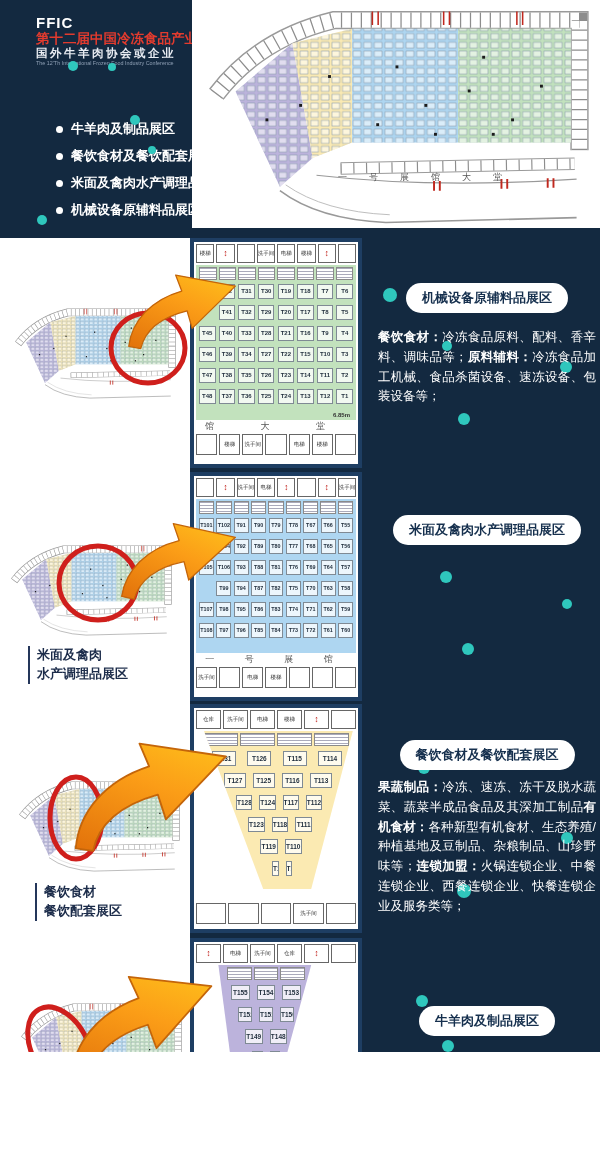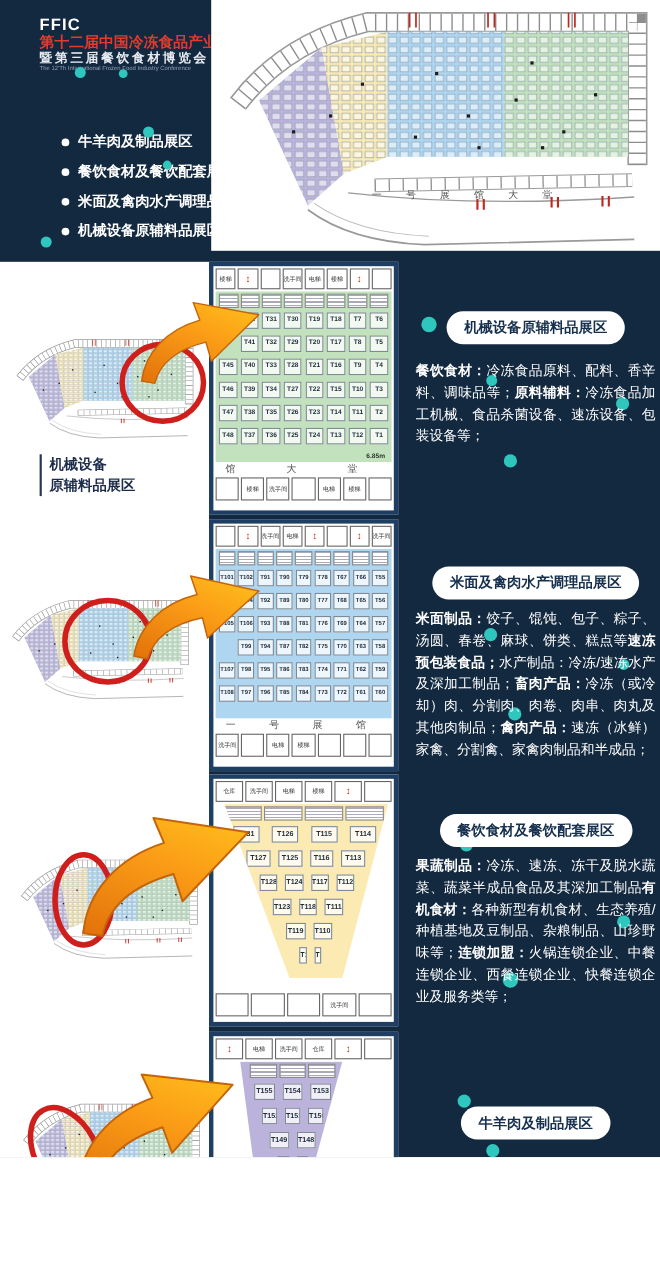--- a/index.html
+++ b/index.html
@@ -127,21 +127,21 @@
       <g stroke="#ffffff" stroke-width="2.6" stroke-linecap="round">
         <path d="M18 3 V37 M4 11 L32 29 M32 11 L4 29"></path>
         <path d="M18 3 l-4 4 M18 3 l4 4 M18 37 l-4 -4 M18 37 l4 -4"></path>
         <path d="M4 11 l5.5 -.8 M4 11 l.8 5.5 M32 29 l-5.5 .8 M32 29 l-.8 -5.5"></path>
         <path d="M32 11 l-5.5 -.8 M32 11 l-.8 5.5 M4 29 l5.5 .8 M4 29 l.8 -5.5"></path>
       </g>
     </svg>
     <div class="logo-texts">
       <div class="logo-ffic">FFIC</div>
       <div class="logo-title">第十二届中国冷冻食品产业大会</div>
-      <div class="logo-sub">暨第三届餐饮食材博览会</div>
+      <div class="logo-sub">国外牛羊肉协会或企业</div>
       <div class="logo-en">The 12'Th International Frozen Food Industry Conference</div>
     </div>
   </div>
 
   <div class="bullet-list">
       <div class="bullet-item">
         <span class="bullet-dot"></span>
         <span>牛羊肉及制品展区</span>
       </div>
       <div class="bullet-item">
@@ -186,23 +186,27 @@
   <svg class="circle-svg" style="left:54px;top:541px" width="88" height="84">
     <ellipse cx="44" cy="42" rx="39" ry="37" fill="none" stroke="#cf1f1c" stroke-width="5"></ellipse>
   </svg>
   <svg class="circle-svg" style="left:44px;top:772px" width="64" height="92">
     <ellipse cx="32" cy="46" rx="26" ry="41" fill="none" stroke="#cf1f1c" stroke-width="5"></ellipse>
   </svg>
   <svg class="circle-svg" style="left:22px;top:998px" width="76" height="100">
     <ellipse cx="38" cy="50" rx="28" ry="44" fill="none" stroke="#cf1f1c" stroke-width="5" transform="rotate(-28 38 50)"></ellipse>
   </svg>
 
-  <div class="plan-label" style="left:36px;top:413px">
-      <div>机械设备</div>
-      <div>原辅料品展区</div>
+  <div class="plan-label" style="left:28px;top:646px">
+      <div>米面及禽肉</div>
+      <div>水产调理品展区</div>
+    </div>
+  <div class="plan-label" style="left:35px;top:883px">
+      <div>餐饮食材</div>
+      <div>餐饮配套展区</div>
     </div>
   <div class="plan-label" style="left:33px;top:1116px">
       <div>牛羊肉</div>
       <div>包装设备</div>
     </div>
 
   <svg class="arrow-svg" style="left:118px;top:260px;transform:rotate(-8deg)" width="128" height="84" viewBox="0 0 200 130">
       <use href="#arrowsym"></use>
     </svg>
   <svg class="arrow-svg" style="left:112px;top:508px;transform:rotate(-6deg)" width="134" height="88" viewBox="0 0 200 130">
@@ -534,23 +538,20 @@
         <div class="room"></div>
       </div>
     </div>
 
   <div class="badge-row" style="top:283px"><span class="badge">机械设备原辅料品展区</span></div>
   <div class="rtext" style="top:328px">
       <div><span class="lbl">餐饮食材：</span>冷冻食品原料、配料、香辛料、调味品等；<span class="lbl">原料辅料：</span>冷冻食品加工机械、食品杀菌设备、速冻设备、包装设备等；</div>
     </div>
 
   <div class="badge-row" style="top:515px"><span class="badge">米面及禽肉水产调理品展区</span></div>
-  <div class="rtext" style="top:553px">
-      <div><span class="lbl">米面制品：</span>饺子、馄饨、包子、粽子、汤圆、春卷、麻球、饼类、糕点等<span class="lbl">速冻预包装食品；</span>水产制品：冷冻/速冻水产及深加工制品；<span class="lbl">畜肉产品：</span>冷冻（或冷却）肉、分割肉、肉卷、肉串、肉丸及其他肉制品；<span class="lbl">禽肉产品：</span>速冻（冰鲜）家禽、分割禽、家禽肉制品和半成品；</div>
-    </div>
 
   <div class="badge-row" style="top:740px"><span class="badge">餐饮食材及餐饮配套展区</span></div>
   <div class="rtext" style="top:778px">
       <div><span class="lbl">果蔬制品：</span>冷冻、速冻、冻干及脱水蔬菜、蔬菜半成品食品及其深加工制品<span class="lbl">有机食材：</span>各种新型有机食材、生态养殖/种植基地及豆制品、杂粮制品、山珍野味等；<span class="lbl">连锁加盟：</span>火锅连锁企业、中餐连锁企业、西餐连锁企业、快餐连锁企业及服务类等；</div>
     </div>
 
   <div class="badge-row" style="top:1006px"><span class="badge">牛羊肉及制品展区</span></div>
 
 <div class="teal-dot" style="left: 68px; top: 61px; height: 10px; width: 10px;"></div>
     <div class="teal-dot" style="left: 108px; top: 63px; height: 8px; width: 8px;"></div>

